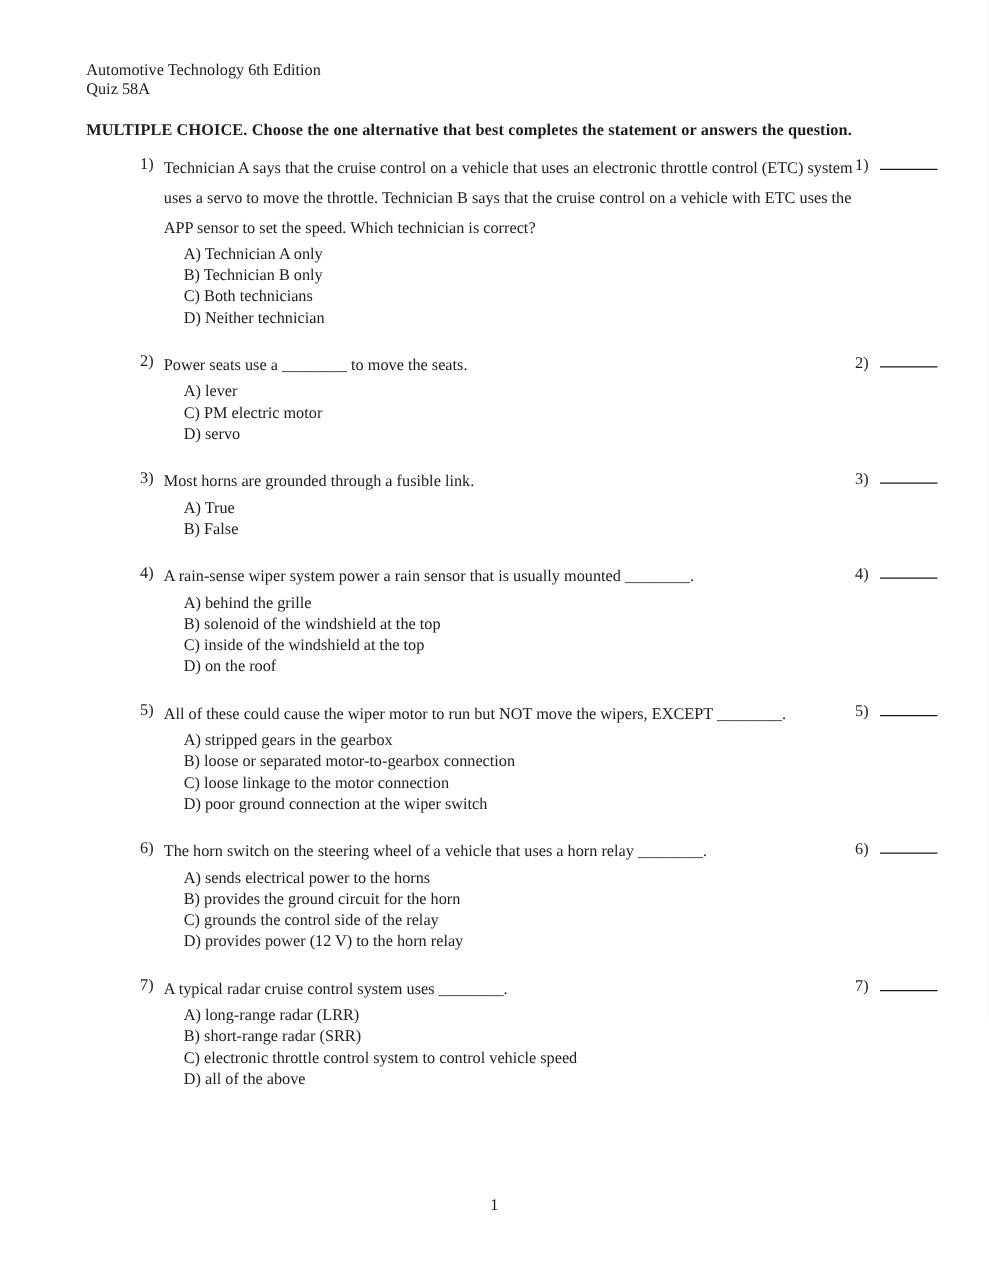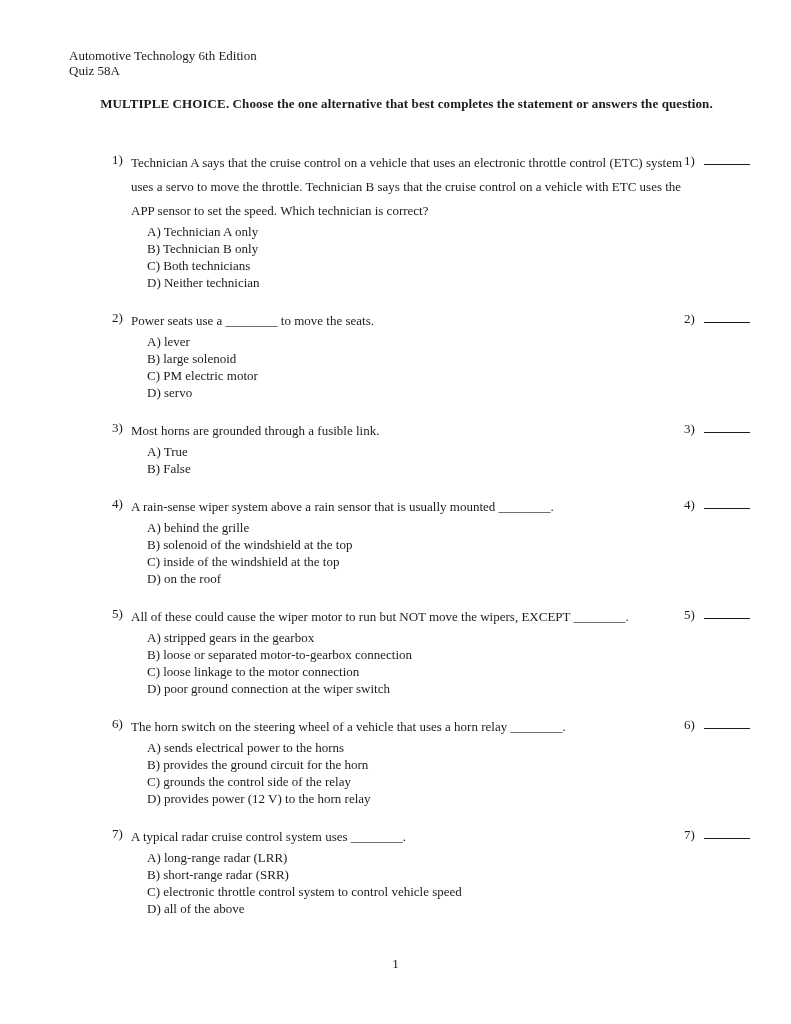--- a/index.html
+++ b/index.html
@@ -25,23 +25,22 @@
   .name-row { margin-bottom: 26px; }
   .name-underline {
     display: inline-block;
     width: 228px;
     height: 13px;
     border-bottom: 1px solid #2a2a2a;
     vertical-align: baseline;
   }
   .instructions {
     font-weight: bold;
-    margin-bottom: 39px;
+    margin-bottom: 10px;
     letter-spacing: 0.1px;
-    text-align: center;
   }
   .questions { }
   .question {
     display: flex;
     align-items: flex-start;
     margin-bottom: 18px;
   }
   .q-main {
     margin-left: 43px;
     width: 572px;
@@ -115,21 +114,20 @@
   </div>
 
   <div class="question">
     <div class="q-main">
       <div class="q-line">
         <span class="q-num">2)</span>
         <span class="q-text">Power seats use a ________ to move the seats.</span>
       </div>
       <div class="options">
             <div class="option">A) lever</div>
-            <div class="option">B) large solenoid</div>
             <div class="option">C) PM electric motor</div>
             <div class="option">D) servo</div>
           </div>
     </div>
     <div class="q-right">
       <span>2)</span><span class="answer-blank"></span>
     </div>
   </div>
 
   <div class="question">
@@ -145,21 +143,21 @@
     </div>
     <div class="q-right">
       <span>3)</span><span class="answer-blank"></span>
     </div>
   </div>
 
   <div class="question">
     <div class="q-main">
       <div class="q-line">
         <span class="q-num">4)</span>
-        <span class="q-text">A rain-sense wiper system above a rain sensor that is usually mounted ________.</span>
+        <span class="q-text">A rain-sense wiper system power a rain sensor that is usually mounted ________.</span>
       </div>
       <div class="options">
             <div class="option">A) behind the grille</div>
             <div class="option">B) solenoid of the windshield at the top</div>
             <div class="option">C) inside of the windshield at the top</div>
             <div class="option">D) on the roof</div>
           </div>
     </div>
     <div class="q-right">
       <span>4)</span><span class="answer-blank"></span>

